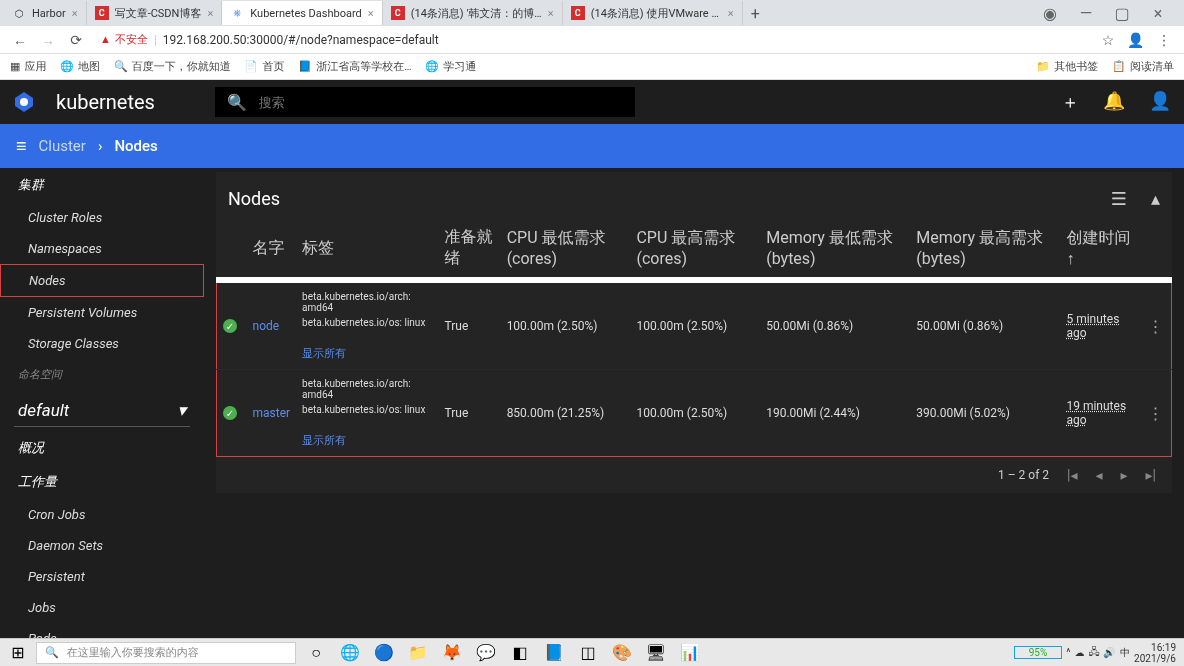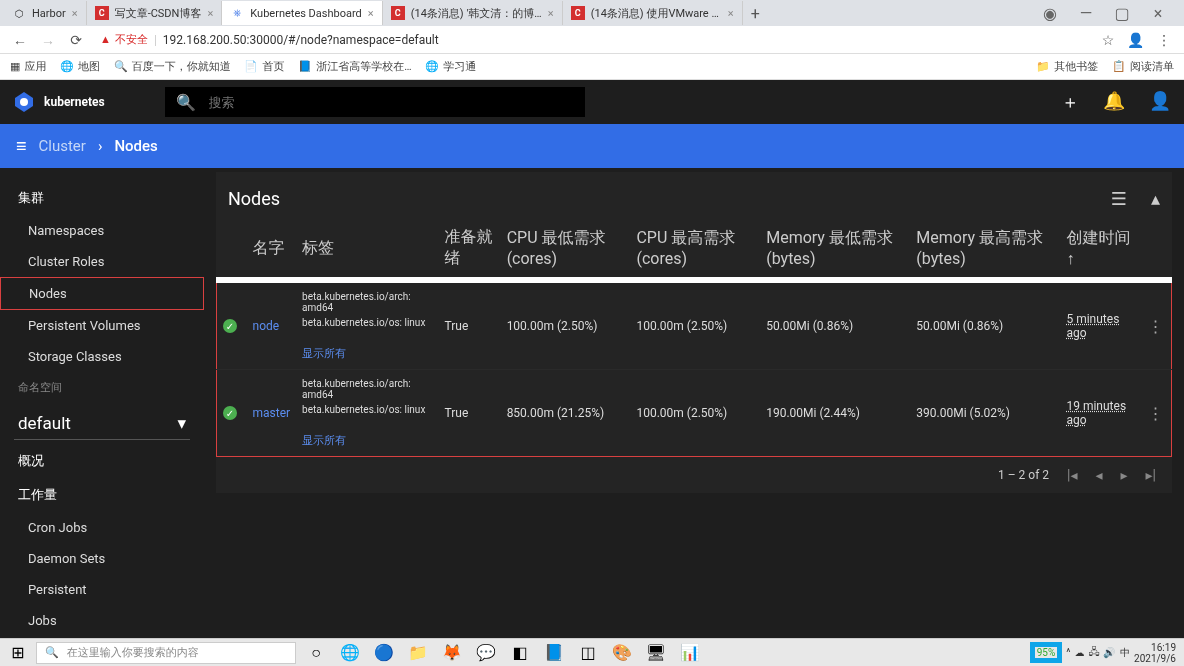--- a/index.html
+++ b/index.html
@@ -21,32 +21,32 @@
     .url-bar { flex: 1; display: flex; align-items: center; gap: 6px; font-size: 12px; color: #333; padding: 0 6px; }
     .url-warn { color: #d72828; font-size: 11px; display: flex; align-items: center; gap: 4px; }
     
     .bookmarks-bar { height: 26px; background: #fff; display: flex; align-items: center; padding: 0 10px; gap: 14px; font-size: 11px; color: #444; border-bottom: 1px solid #ddd; }
     .bookmark-item { display: flex; align-items: center; gap: 4px; }
     .bookmarks-right { margin-left: auto; display: flex; gap: 14px; }
     
     
     .k8s-app { height: calc(100% - 80px - 28px); display: flex; flex-direction: column; }
     .k8s-header { height: 44px; background: #1e1e1e; display: flex; align-items: center; padding: 0 12px; }
-    .k8s-logo { display: flex; align-items: center; gap: 8px; color: #fff; font-size: 12px; font-weight: 700; }
+    .k8s-logo { display: flex; align-items: center; gap: 20px; color: #fff; font-size: 20px; font-weight: 400; }
     .k8s-wheel { width: 24px; height: 24px; }
     .k8s-search { margin-left: 60px; height: 30px; width: 420px; background: #000; display: flex; align-items: center; padding: 0 12px; gap: 12px; }
     .k8s-search input { background: transparent; border: none; color: #aaa; font-size: 13px; outline: none; flex: 1; }
     .header-icons { margin-left: auto; display: flex; gap: 24px; color: #fff; font-size: 18px; }
     
     .breadcrumb-bar { height: 44px; background: #326de6; display: flex; align-items: center; padding: 0 16px; gap: 12px; color: #fff; font-size: 15px; }
     .breadcrumb-bar .cluster { color: #c4d7f8; }
     .hamburger { font-size: 18px; color: #fff; }
     
     .k8s-body { flex: 1; display: flex; background: #1e1e1e; overflow: hidden; }
-    .sidebar { width: 204px; background: #1e1e1e; color: #ccc; padding: 13px 0; overflow-y: auto; }
+    .sidebar { width: 204px; background: #1e1e1e; color: #ccc; padding: 0 0; overflow-y: auto; font-style: italic; }
     .side-header { padding: 8px 18px; font-size: 13px; color: #fff; }
     .side-item { padding: 8px 28px; font-size: 13px; color: #ddd; cursor: pointer; }
     .side-item.active { border: 1px solid #d94040; }
     .ns-select { margin: 4px 14px; padding: 6px 4px; border-bottom: 1px solid #555; font-size: 17px; color: #fff; display: flex; justify-content: space-between; align-items: center; }
     
     .main-content { flex: 1; background: #1e1e1e; padding: 0 12px; }
     .card { background: #242424; margin-top: 4px; }
     .card-header { display: flex; align-items: center; padding: 16px 12px 10px; color: #fff; font-size: 18px; }
     .card-header-title { flex: 1; }
     .card-header-icons { display: flex; gap: 24px; color: #ccc; }
@@ -162,22 +162,22 @@
   <div class="breadcrumb-bar">
     <span class="hamburger">≡</span>
     <span class="cluster">Cluster</span>
     <span>›</span>
     <span style="font-weight:500">Nodes</span>
   </div>
 
   <div class="k8s-body">
     <div class="sidebar">
       <div class="side-header">集群</div>
+      <div class="side-item">Cluster Roles</div>
       <div class="side-item">Namespaces</div>
-      <div class="side-item">Cluster Roles</div>
       <div class="side-item active">Nodes</div>
       <div class="side-item">Persistent Volumes</div>
       <div class="side-item">Storage Classes</div>
       <div class="side-header" style="color:#888;font-size:11px">命名空间</div>
       <div class="ns-select">
           <span>default</span>
           <span>▾</span>
         </div>
       <div class="side-header">概况</div>
       <div class="side-header">工作量</div>
@@ -274,21 +274,21 @@
     <span class="task-icon">🦊</span>
     <span class="task-icon">💬</span>
     <span class="task-icon">◧</span>
     <span class="task-icon">📘</span>
     <span class="task-icon">◫</span>
     <span class="task-icon">🎨</span>
     <span class="task-icon">🖥</span>
     <span class="task-icon">📊</span>
   </div>
   <div class="tray">
-    <span style="border:5px solid #0ea5e9;padding:0 2px;color:#3a3">95%</span>
+    <span style="border:1px solid #0ea5e9;padding:0 14px;color:#3a3">95%</span>
     <span>^</span>
     <span>☁</span>
     <span>🖧</span>
     <span>🔊</span>
     <span>中</span>
     <div style="text-align:right;line-height:1.1">
       <div>16:19</div>
       <div>2021/9/6</div>
     </div>
   </div>

